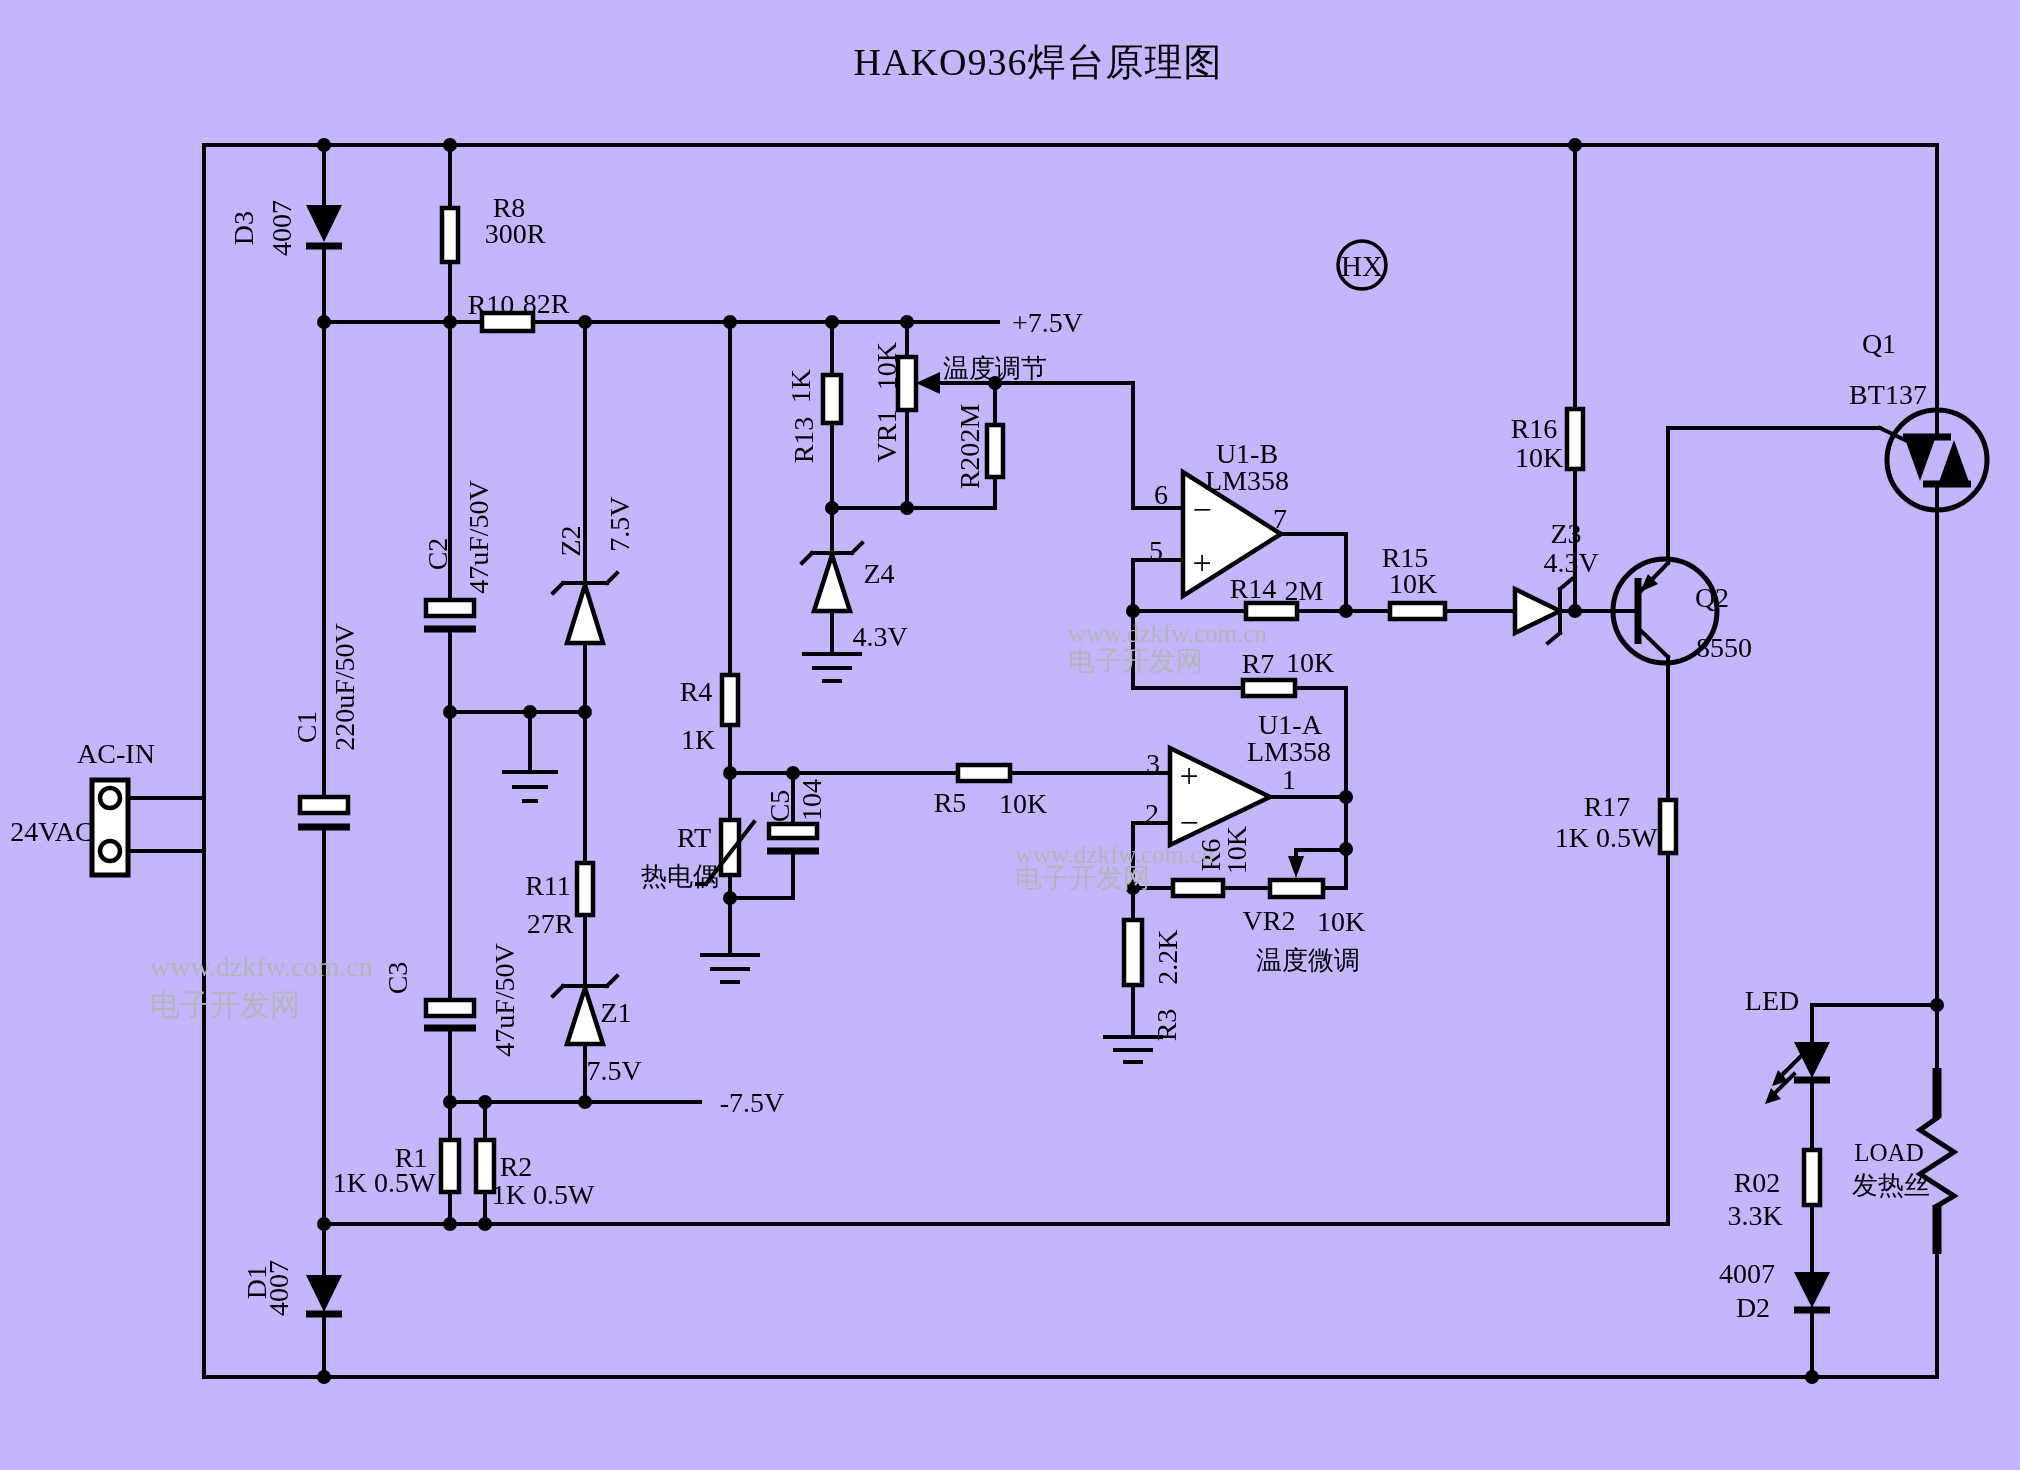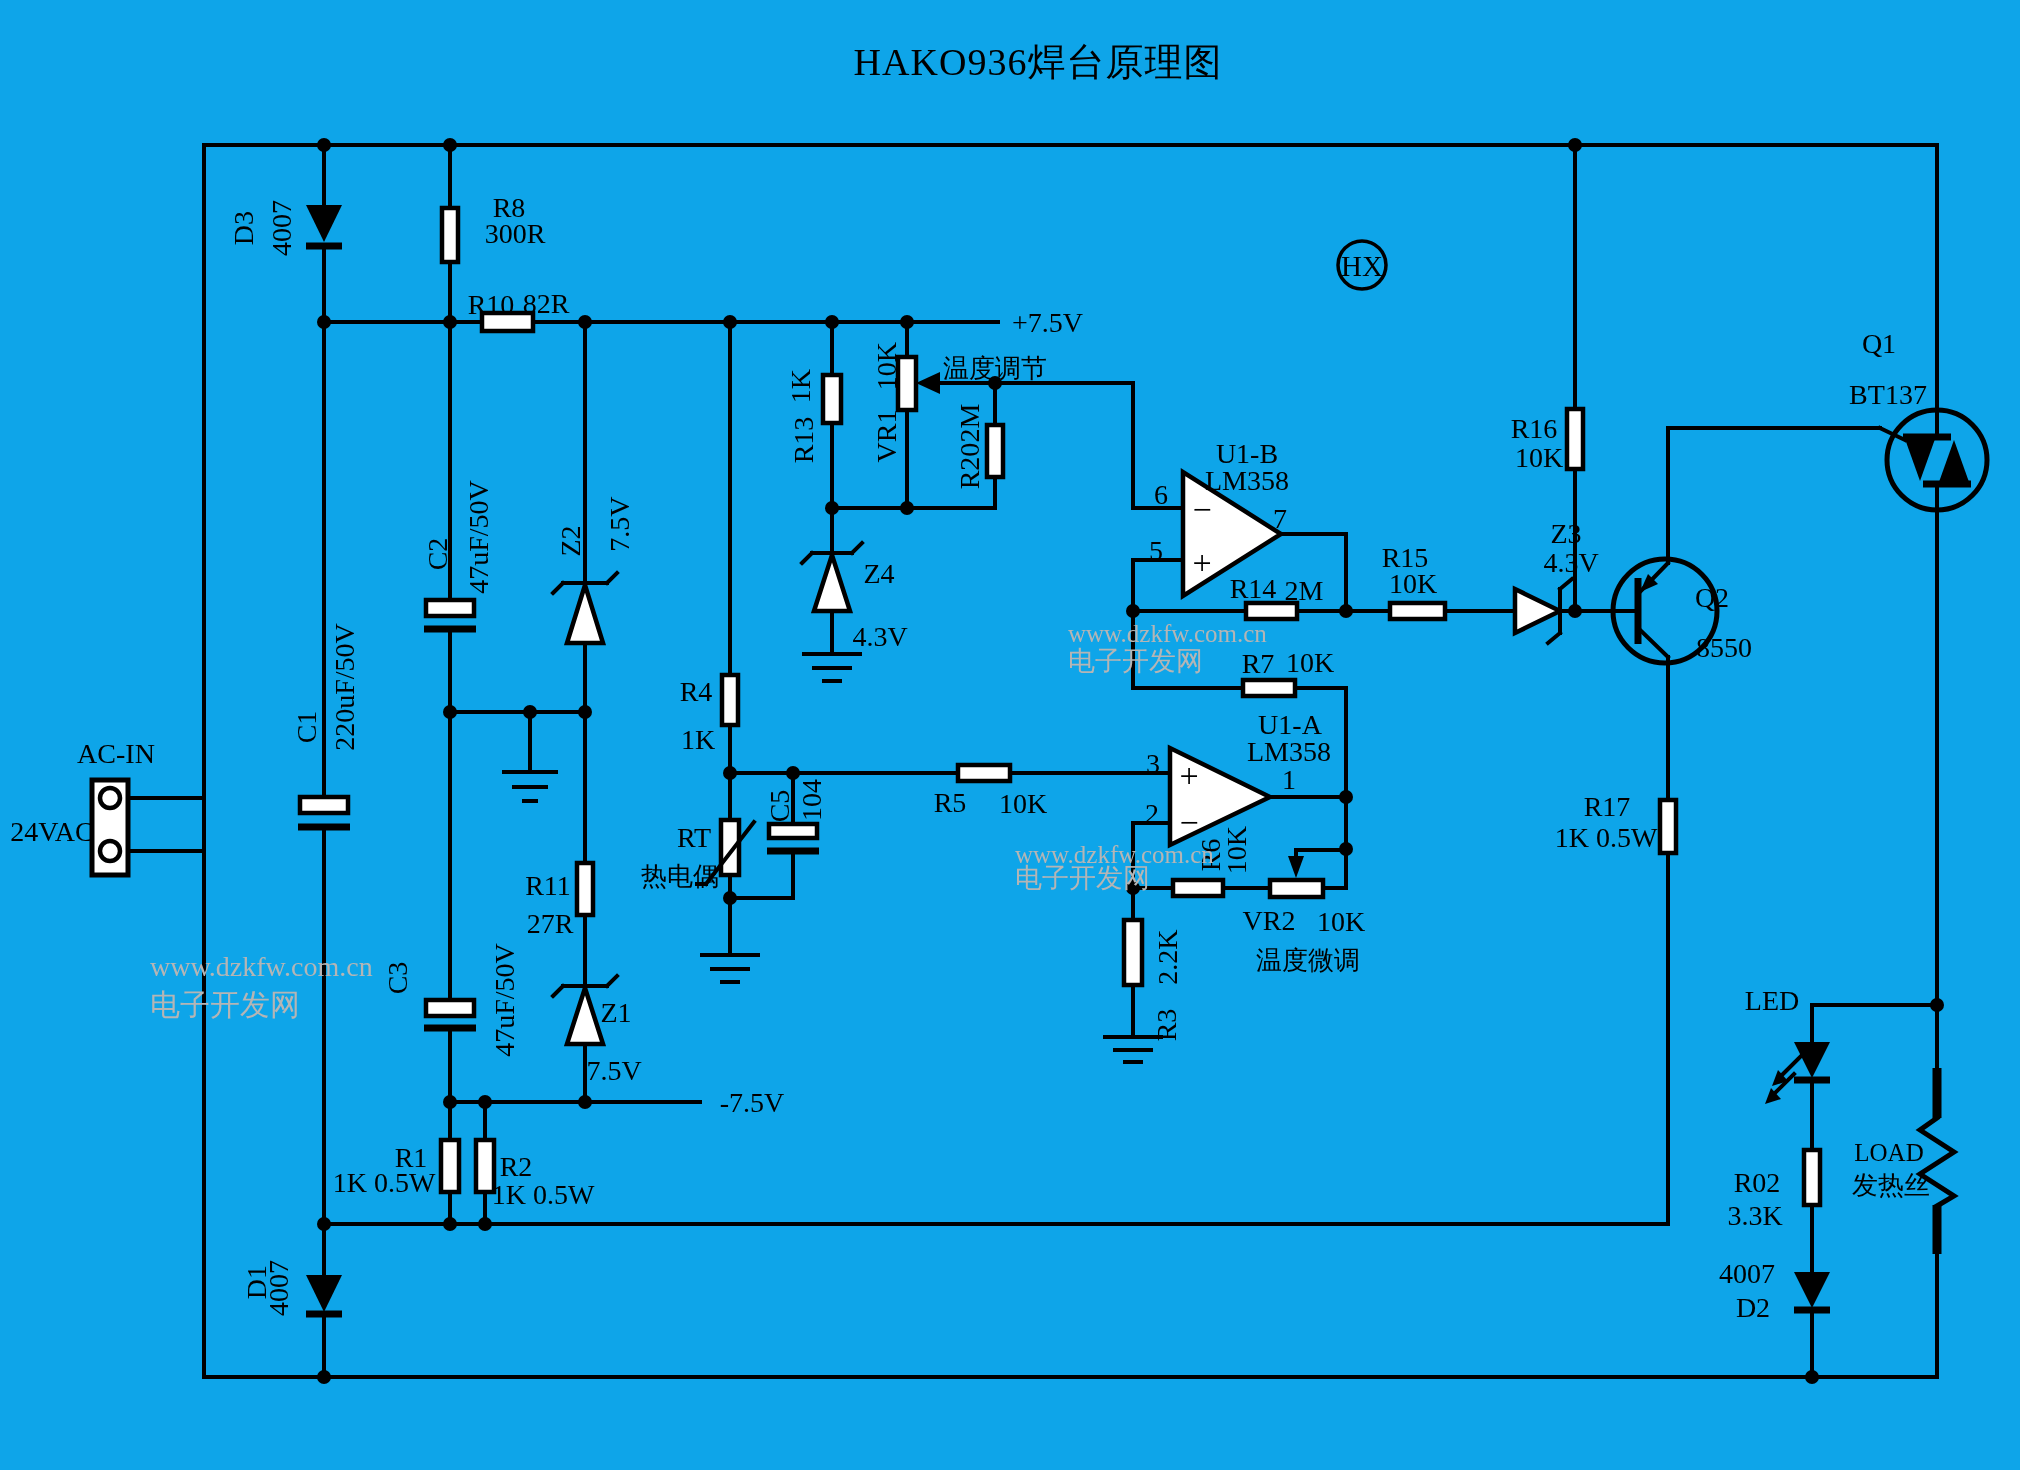--- a/index.html
+++ b/index.html
@@ -1,16 +1,16 @@
 <!DOCTYPE html>
 <html><head>
 <meta charset="utf-8">
 <style>
   html,body{margin:0;padding:0;background:#ffffff;}
-  .canvas{width:2020px;height:1470px;position:relative;background:#0ea5e9;overflow:hidden;}
+  .canvas{width:2020px;height:1470px;position:relative;background:#c4b5fd;overflow:hidden;}
   svg{display:block;}
   text{font-family:"Liberation Serif",serif;fill:#000;dominant-baseline:central;}
   .title{font-size:38px;text-anchor:middle;letter-spacing:1px;}
   .wire{stroke:#000;stroke-width:4;fill:none;stroke-linecap:square;}
   .thick{stroke:#000;stroke-width:9;fill:none;stroke-linecap:butt;}
   .bar{stroke:#000;stroke-width:7;fill:none;stroke-linecap:butt;}
   .sym{stroke:#000;stroke-width:4.5;fill:#ffffff;}
   .blk{fill:#000;stroke:none;}
   .dot{fill:#000;stroke:none;}
   .wm{fill:#b5b5b5;}

